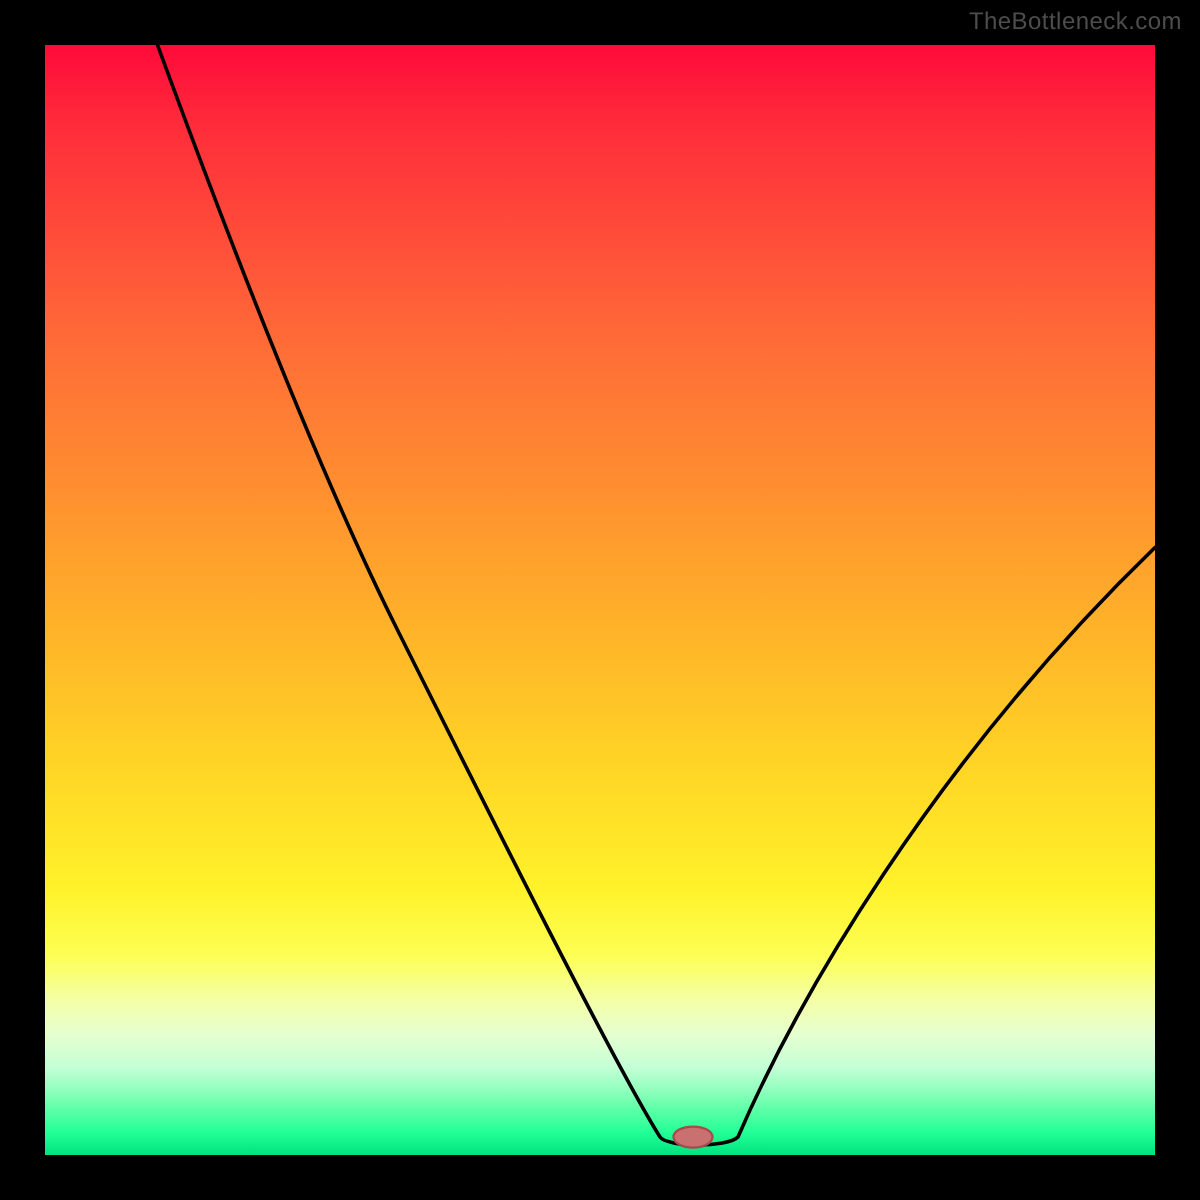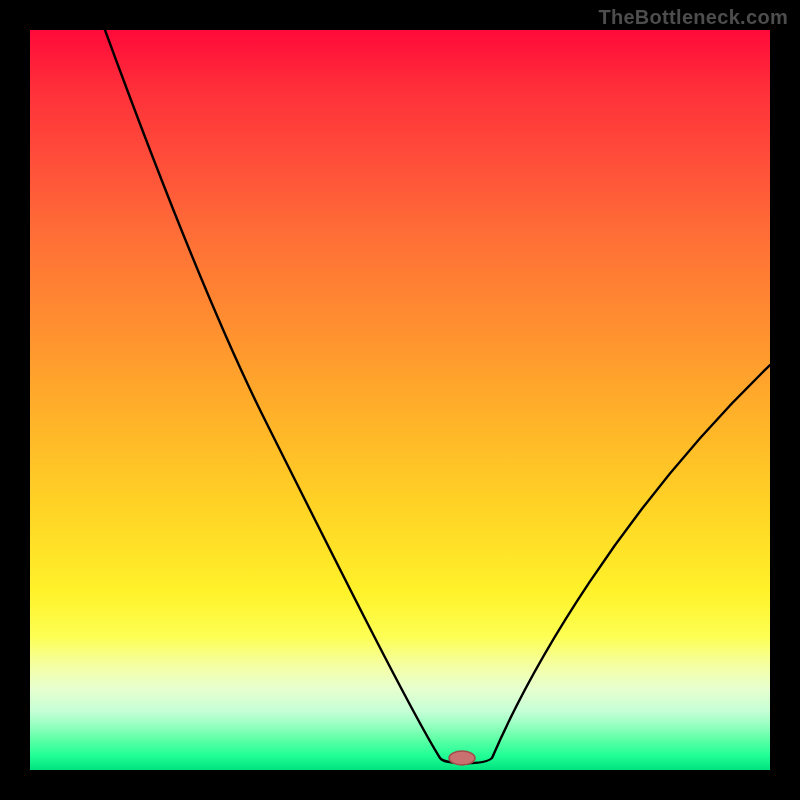--- a/index.html
+++ b/index.html
@@ -47,22 +47,22 @@
   .plot-area svg {
     display: block;
     width: 740px;
     height: 740px;
   }
   .watermark {
     position: absolute;
     top: 6px;
     right: 12px;
     color: #4d4d4d;
-    font-size: 20px;
-    font-weight: 700;
+    font-size: 16px;
+    font-weight: 400;
     letter-spacing: 0.3px;
     user-select: none;
   }
 </style>
 </head>
 <body>
 
 <div class="frame">
 
   <div class="plot-area">

